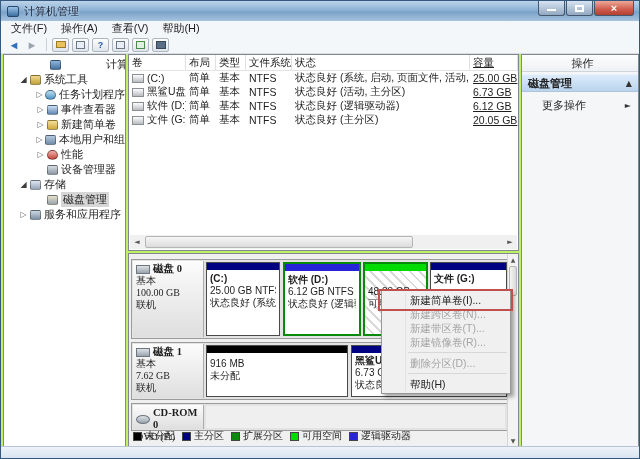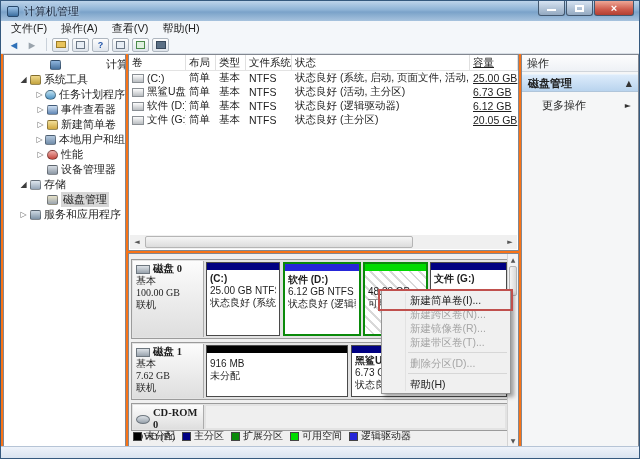--- a/index.html
+++ b/index.html
@@ -1,17 +1,17 @@
 <!DOCTYPE html>
 <html><head>
 <meta charset="utf-8">
 <style>
   * { box-sizing: border-box; margin: 0; padding: 0; }
   body { background:#fff; font-family:"Liberation Sans","DejaVu Sans",sans-serif; }
-  .win { position:relative; width:640px; height:459px; background:#f97316;
+  .win { position:relative; width:640px; height:459px; background:#bef264;
          border:1px solid #35597e; overflow:hidden; }
 
   
   .titlebar { position:absolute; left:0; top:0; right:0; height:20px;
     background:linear-gradient(180deg,#bdd4ea,#8db2d5 45%,#7aa2c9 55%,#a7c3de);
     display:flex; align-items:center; padding-left:6px; }
   .app-icon { width:12px; height:11px; background:linear-gradient(#9cc3e8,#3c6e9f);
     border:1px solid #27486b; border-radius:2px; margin-right:5px; }
   .title-text { font-size:11px; color:#16243a; text-shadow:0 0 3px #e8f2fb; }
   .win-btns { position:absolute; right:5px; top:0; display:flex; }
@@ -119,21 +119,21 @@
     background:#e2e2e2; }
   .ctx-item { height:14px; line-height:14px; font-size:10.5px; padding-left:28px;
     white-space:nowrap; color:#1e1e1e; }
   .ctx-item.dis { color:#a6a6a6; }
   .ctx-sep { height:1px; background:#d7d7d7; margin:3px 3px 3px 26px; }
   .redbox { position:absolute; left:377px; top:288px; width:135px; height:22px;
     border:2px solid #c0504d; z-index:11; }
 
   
   .actions { position:absolute; left:520px; top:53px; width:118px; height:393px;
-    background:#f5f6f7; border:1px solid #828790; }
+    background:#f5f6f7; border:1px solid #828790;text-align:center; }
   .act-header { height:17px; line-height:17px; padding-left:5px; font-size:11px; color:#1e1e1e;
     border-bottom:1px solid #d0d5db; background:linear-gradient(#fdfdfd,#eef1f5); }
   .act-section { height:18px; margin-top:2px; padding:0 6px; display:flex; align-items:center;
     justify-content:space-between; font-size:11px; font-weight:bold; color:#1e1e1e;
     background:linear-gradient(#ddecfb,#b9d4ee); border-top:1px solid #e9f3fc;
     border-bottom:1px solid #b0c5da; }
   .act-more { height:18px; margin-top:4px; padding:0 7px 0 20px; display:flex;
     align-items:center; justify-content:space-between; font-size:11px; color:#1e1e1e; }
   .sm-arrow { font-size:8px; color:#333; font-family:"DejaVu Sans",sans-serif; }
 
@@ -406,22 +406,22 @@
     <div class="vscroll">
       <span class="varr up">▲</span>
       <div class="vthumb"></div>
       <span class="varr down">▼</span>
     </div>
   </div>
 
   <div class="ctx">
     <div class="ctx-item">新建简单卷(I)...</div>
     <div class="ctx-item dis">新建跨区卷(N)...</div>
+    <div class="ctx-item dis">新建带区卷(T)...</div>
     <div class="ctx-item dis">新建镜像卷(R)...</div>
-    <div class="ctx-item dis">新建带区卷(T)...</div>
     <div class="ctx-sep"></div>
     <div class="ctx-item dis">删除分区(D)...</div>
     <div class="ctx-sep"></div>
     <div class="ctx-item">帮助(H)</div>
   </div>
   <div class="redbox"></div>
 
   <div class="actions">
     <div class="act-header">操作</div>
     <div class="act-section">

